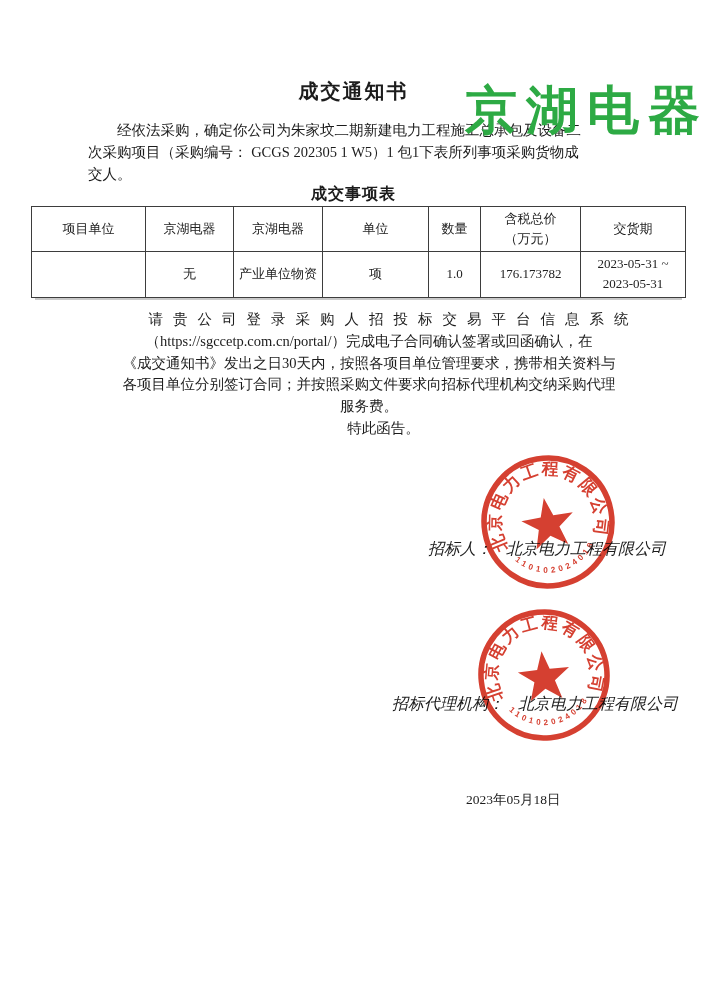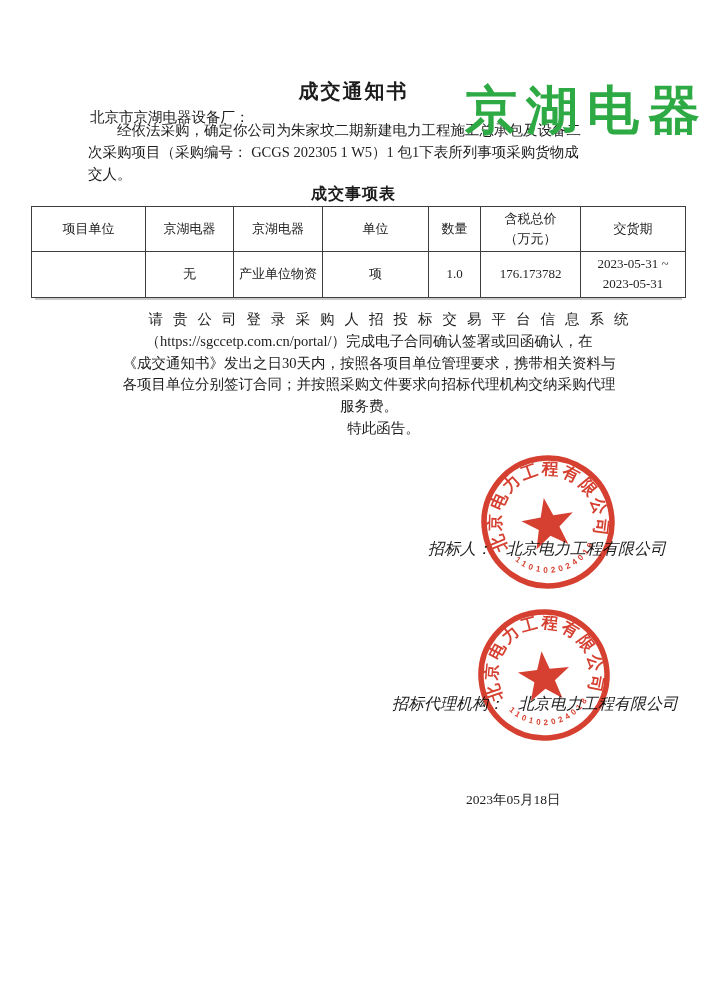--- a/index.html
+++ b/index.html
@@ -68,21 +68,20 @@
 </style>
 </head>
 <body>
 
 <div class="page">
 
   <div class="title">成交通知书</div>
 
   <div class="watermark" id="watermark" style="color: rgb(45, 170, 68);">京湖电器</div>
 
-  <div class="salutation">北京市京湖电器设备厂：</div>
 
   <div class="para para-intro">　　经依法采购，确定你公司为朱家坟二期新建电力工程施工总承包及设备二
 次采购项目（采购编号： GCGS 202305 1 W5）1 包1下表所列事项采购货物成
 交人。</div>
 
   <div class="table-caption">成交事项表</div>
 
   <table class="award">
       <colgroup>
         <col style="width: 114px;">

